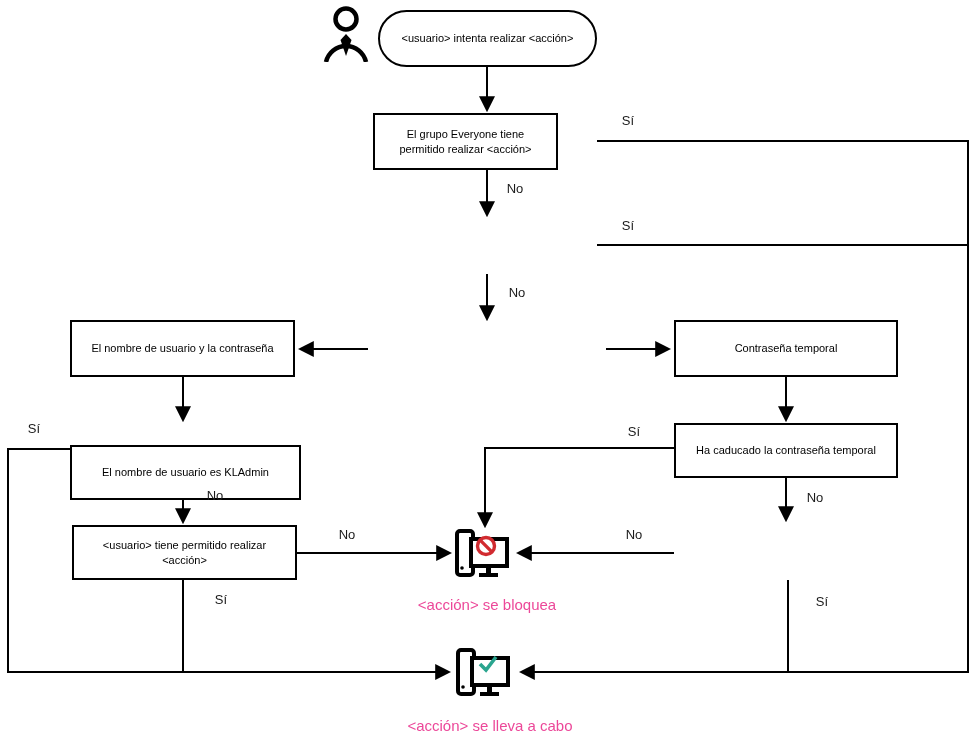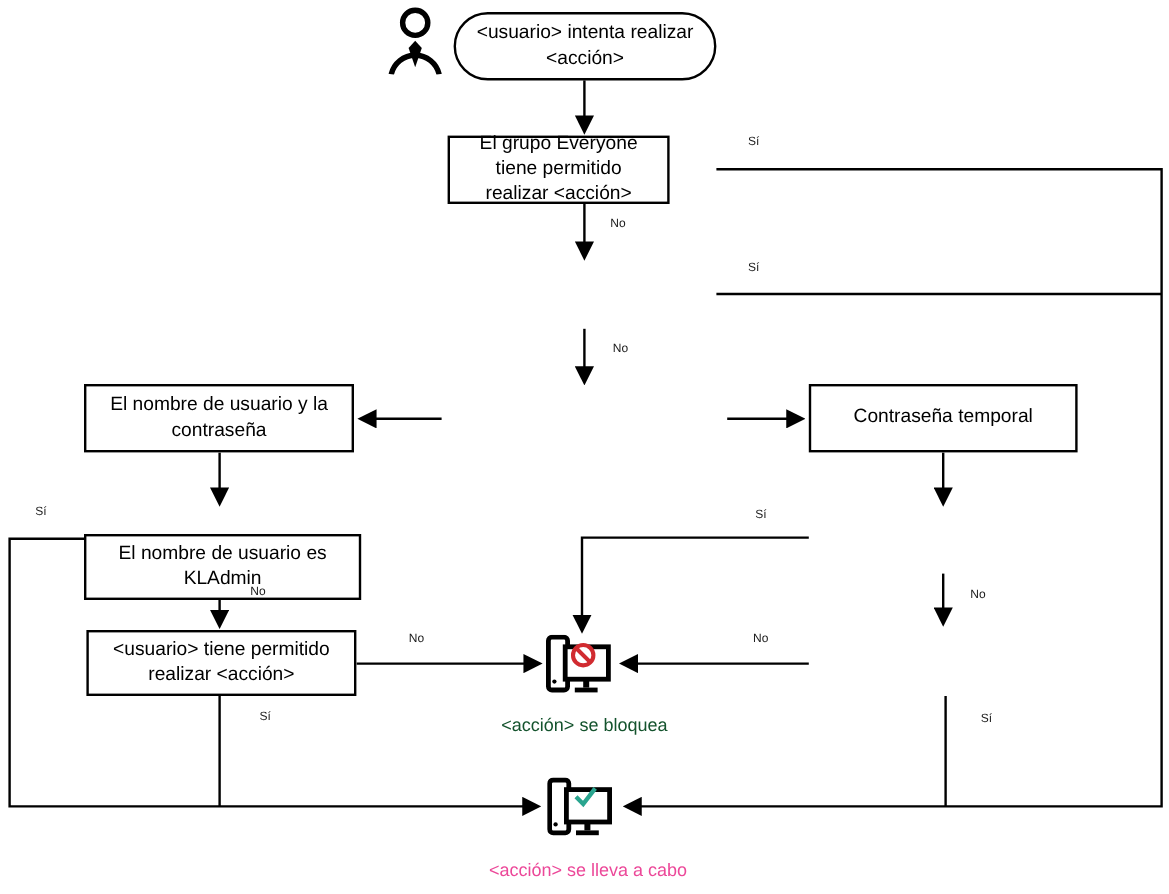--- a/index.html
+++ b/index.html
@@ -4,38 +4,38 @@
 <style>
   html,body { margin:0; padding:0; background:#ffffff; }
   .canvas {
     position:relative; width:974px; height:745px; background:#ffffff;
     font-family:"Liberation Sans", sans-serif; color:#000; overflow:hidden;
   }
   svg.lines { position:absolute; left:0; top:0; width:974px; height:745px; }
   .node {
     position:absolute; box-sizing:border-box; background:#fff;
     border:2px solid #000; display:flex; align-items:center; justify-content:center;
-    text-align:center; font-size:16px; line-height:1.3; padding:2px 14px;
+    text-align:center; font-size:11px; line-height:1.3; padding:2px 14px;
   }
   .node.oval { border-radius:29px; }
   .hex { position:absolute; }
   .hex svg { position:absolute; left:0; top:0; }
   .hex .hex-label {
     position:absolute; left:0; top:0; width:100%; height:100%;
     display:flex; align-items:center; justify-content:center; text-align:center;
     font-size:11px; line-height:1.3; padding:0 34px; box-sizing:border-box;
   }
   .elabel {
     position:absolute; transform:translateX(-50%);
-    font-size:10px; color:#1a1a1a; white-space:nowrap;
+    font-size:13px; color:#1a1a1a; white-space:nowrap;
   }
   .result {
     position:absolute; transform:translateX(-50%); font-size:15px; white-space:nowrap;
   }
-  .result.blocked { color:#14532d; }
+  .result.blocked { color:#ec4899; }
   .result.performed { color:#ec4899; }
   .icon-abs { position:absolute; }
 </style>
 </head>
 <body>
 
 <div class="canvas">
 
   <svg class="lines" viewBox="0 0 974 745">
     <defs>
@@ -89,20 +89,23 @@
   </div>
 
   <div class="node" style="left:70px;top:445px;width:231px;height:55px">
     <span>El nombre de usuario es KLAdmin</span>
   </div>
 
   <div class="node" style="left:72px;top:525px;width:225px;height:55px">
     <span>&lt;usuario&gt; tiene permitido realizar &lt;acción&gt;</span>
   </div>
 
+  <div class="node" style="left:674px;top:423px;width:224px;height:55px">
+    <span>Ha caducado la contraseña temporal</span>
+  </div>
 
 
   <svg class="icon-abs" style="left:455px;top:529px" width="58" height="52" viewBox="0 0 58 52">
     <rect x="2" y="2" width="16" height="44" rx="3" fill="#fff" stroke="#000" stroke-width="4"></rect>
     <circle cx="7" cy="39" r="1.8" fill="#000"></circle>
     <rect x="16" y="10" width="36" height="27" fill="#fff" stroke="#000" stroke-width="4"></rect>
     <rect x="31" y="37" width="5" height="7" fill="#000"></rect>
     <rect x="24" y="44" width="19" height="4" fill="#000"></rect>
     <circle cx="31" cy="17" r="8.5" fill="#fff" stroke="#d12b30" stroke-width="3.4"></circle>
     <line x1="25.4" y1="11.4" x2="36.6" y2="22.6" stroke="#d12b30" stroke-width="3.4"></line>

